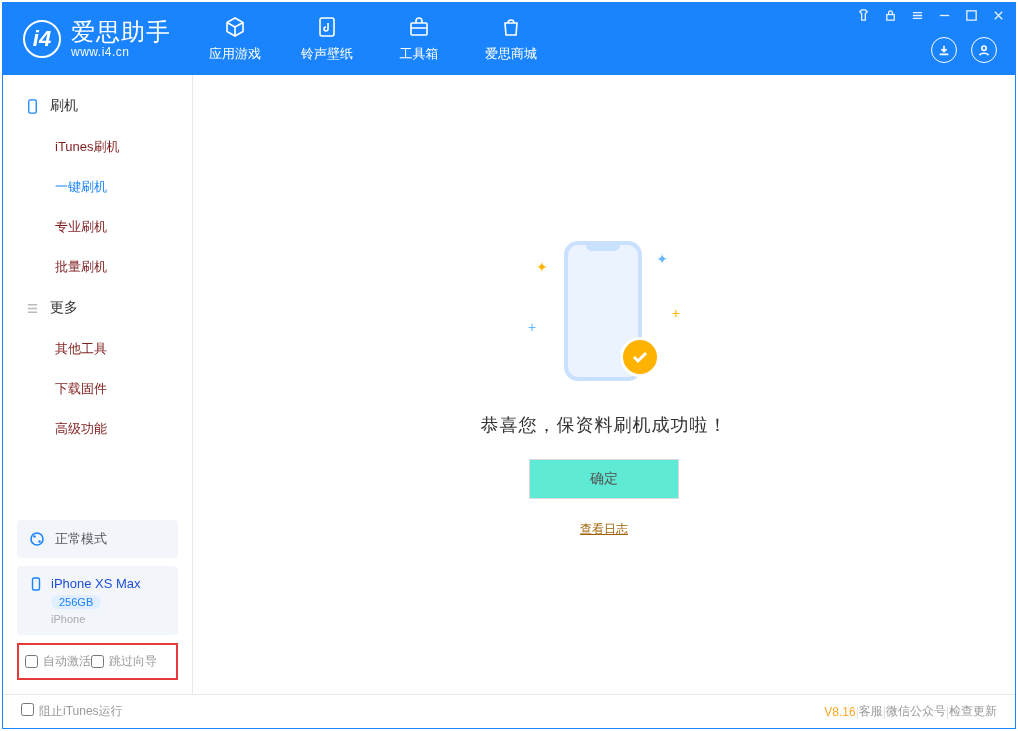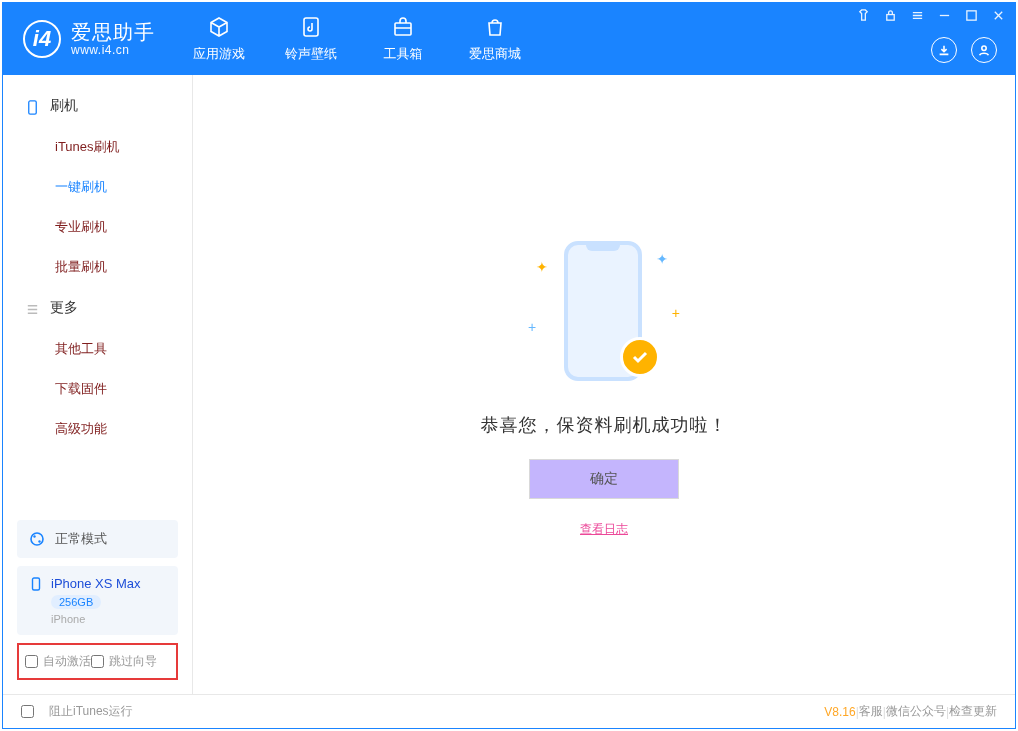--- a/index.html
+++ b/index.html
@@ -5,21 +5,21 @@
 * { margin: 0; padding: 0; box-sizing: border-box; font-family: "Microsoft YaHei", "PingFang SC", sans-serif; }
 body { background: #fff; width: 1018px; height: 731px; overflow: hidden; }
 
 .window { width: 1014px; height: 727px; margin: 2px; border: 1px solid #1a84ff; display: flex; flex-direction: column; }
 
 
 .header { height: 72px; background: linear-gradient(to bottom, #1a84ff, #1a84ff); display: flex; align-items: stretch; color: #fff; position: relative; }
 .logo-area { display: flex; align-items: center; padding: 0 18px 0 20px; gap: 10px; }
 .logo-circle { width: 38px; height: 38px; border: 2.5px solid #fff; border-radius: 50%; display: flex; align-items: center; justify-content: center; font-size: 22px; font-weight: bold; font-style: italic; }
 .logo-text { display: flex; flex-direction: column; line-height: 1.15; }
-.logo-main { font-size: 20px; font-weight: 500; letter-spacing: 1px; text-align: center; }
+.logo-main { font-size: 24px; font-weight: 500; letter-spacing: 1px; text-align: center; }
 .logo-sub { font-size: 12px; opacity: .95; letter-spacing: .5px; }
 
 .tabs { display: flex; }
 .tab { width: 92px; display: flex; flex-direction: column; align-items: center; justify-content: center; gap: 6px; font-size: 13px; cursor: pointer; }
 .tab.active { background: rgba(255,255,255,.14); }
 .tab-icon { width: 24px; height: 24px; display: flex; align-items: center; justify-content: center; }
 .tab-icon svg { width: 24px; height: 24px; fill: none; stroke: #fff; stroke-width: 1.6; }
 
 .win-controls-top { position: absolute; top: 6px; right: 10px; display: flex; gap: 14px; font-size: 13px; align-items: center; }
 .win-controls-top span { cursor: pointer; opacity: .9; }
@@ -28,21 +28,21 @@
 .header-right-icons { position: absolute; bottom: 12px; right: 18px; display: flex; gap: 14px; }
 .header-right-icons span { width: 26px; height: 26px; border: 1.6px solid #fff; border-radius: 50%; display: flex; align-items: center; justify-content: center; cursor: pointer; }
 .header-right-icons svg { width: 14px; height: 14px; stroke: #fff; fill: none; stroke-width: 1.8; }
 
 
 .body { flex: 1; display: flex; min-height: 0; }
 
 
 .sidebar { width: 190px; border-right: 1px solid #e8e8e8; display: flex; flex-direction: column; background: #fff; }
 .nav { padding-top: 10px; }
-.nav-section-header { display: flex; align-items: flex-end; gap: 10px; padding: 12px 0 12px 22px; font-size: 14px; color: #333; }
+.nav-section-header { display: flex; align-items: center; gap: 10px; padding: 12px 0 12px 22px; font-size: 14px; color: #333; }
 .nav-section-header svg { width: 15px; height: 15px; }
 .nav-item { padding: 11px 0 11px 52px; font-size: 13px; color: #7f1d1d; cursor: pointer; }
 .nav-item.active { color: #1a84ff; }
 
 .sidebar-bottom { margin-top: auto; }
 .mode-row, .device-row { margin: 8px 14px; padding: 10px 12px; background: #f2f6fb; border-radius: 4px; font-size: 13px; color: #555; display: flex; align-items: center; gap: 10px; }
 .device-row { flex-direction: column; align-items: flex-start; gap: 4px; }
 .device-name { color: #1d4ed8; font-weight: 500; display: flex; align-items: center; gap: 8px; }
 .device-capacity { display: inline-block; background: #e1eeff; color: #1a84ff; font-size: 11px; padding: 1px 8px; border-radius: 9px; margin-left: 22px; }
 .device-type { font-size: 11px; color: #aaa; margin-left: 22px; }
@@ -58,26 +58,26 @@
 .phone-notch { position: absolute; top: -2px; left: 50%; transform: translateX(-50%); width: 34px; height: 8px; background: #c9e1ff; border-radius: 0 0 6px 6px; }
 .check-badge { position: absolute; right: 34px; bottom: 14px; width: 40px; height: 40px; background: #ffb300; border-radius: 50%; border: 3px solid #fff; display: flex; align-items: center; justify-content: center; }
 .check-badge svg { width: 20px; height: 20px; stroke: #fff; stroke-width: 3; fill: none; }
 .sparkle { position: absolute; font-size: 14px; }
 .s1 { left: 22px; top: 28px; color: #ffb300; }
 .s2 { right: 26px; top: 20px; color: #65b8ff; }
 .s3 { left: 14px; bottom: 56px; color: #65b8ff; }
 .s4 { right: 14px; bottom: 70px; color: #ffb300; }
 
 .success-msg { font-size: 18px; color: #333; letter-spacing: 1px; }
-.btn-ok { width: 150px; height: 40px; border: 1px solid #d9d9d9; background: #c4b5fd; font-size: 14px; color: #555; cursor: pointer; }
-.view-log { font-size: 12px; color: #ec4899; cursor: pointer; text-decoration: underline; }
+.btn-ok { width: 150px; height: 40px; border: 1px solid #d9d9d9; background: #5eead4; font-size: 14px; color: #555; cursor: pointer; }
+.view-log { font-size: 12px; color: #a16207; cursor: pointer; text-decoration: underline; }
 
 
 .footer { height: 34px; border-top: 1px solid #e8e8e8; display: flex; align-items: center; padding: 0 18px; font-size: 12px; color: #999; }
-.footer label { display: flex; align-items: center; gap: 15px; cursor: pointer; }
+.footer label { display: flex; align-items: flex-start; gap: 5px; cursor: pointer; }
 .footer-right { margin-left: auto; display: flex; align-items: center; }
 .footer-right .ver { color: #ffa726; }
 .footer-right a { color: #999; cursor: pointer; }
 .footer-right .sep { color: #ddd; }
 </style>
 </head>
 <body>
 
 <div class="window">
 

